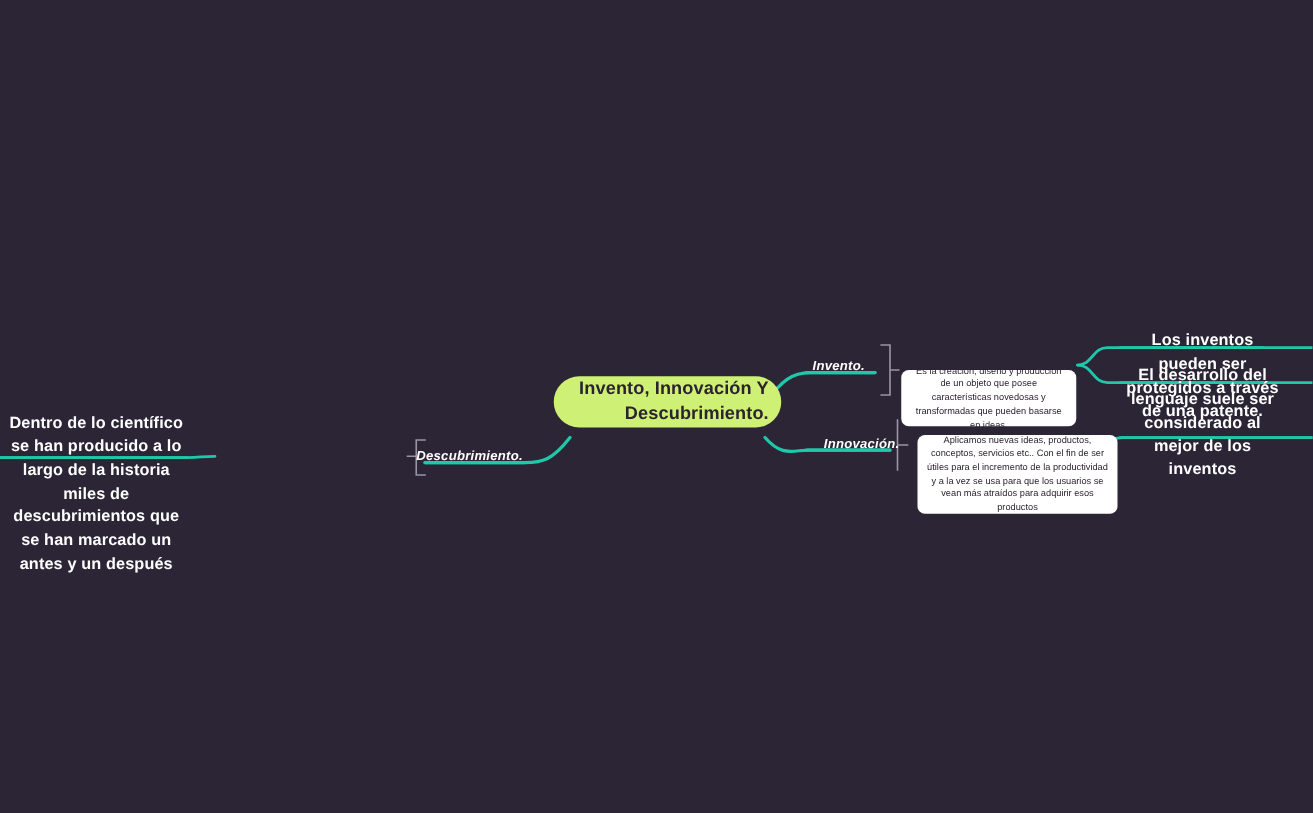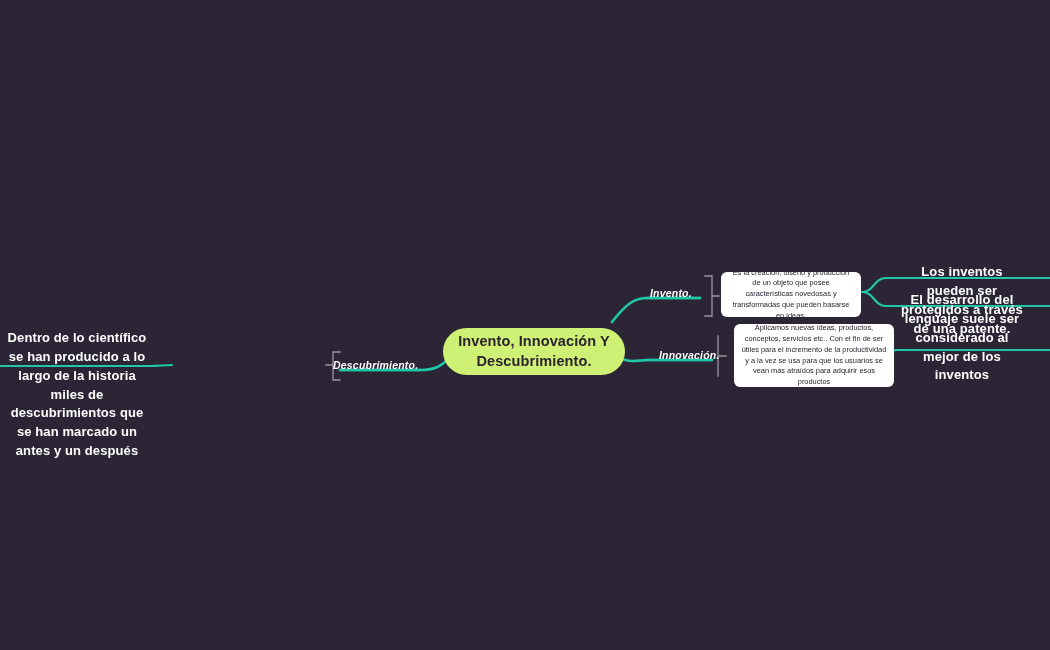--- a/index.html
+++ b/index.html
@@ -25,29 +25,29 @@
     left: 0; top: 0;
     width: 1050px;
     height: 650px;
     pointer-events: none;
   }
 
   
   .root-node {
     position: absolute;
     left: 443px;
-    top: 328px;
+    top: 301px;
     width: 182px;
-    height: 47px;
+    height: 41px;
     background: #cef175;
     border-radius: 24px;
     display: flex;
     align-items: center;
     justify-content: center;
-    text-align: center;
+    text-align: right;
     color: #2b2330;
     font-size: 14.5px;
     font-weight: bold;
     line-height: 1.35;
     letter-spacing: 0.1px;
     box-sizing: border-box;
     padding: 0 10px;
     z-index: 6;
   }
 
@@ -71,20 +71,21 @@
     color: #2b2330;
     font-size: 7.4px;
     line-height: 1.45;
     text-align: center;
     box-sizing: border-box;
     padding: 6px 7px;
     display: flex;
     align-items: center;
     justify-content: center;
     z-index: 5;
+    margin-top: 24px;
   }
 
   
   .leaf-node {
     position: absolute;
     color: #ffffff;
     font-size: 13px;
     font-weight: bold;
     line-height: 1.45;
     letter-spacing: 0.1px;

